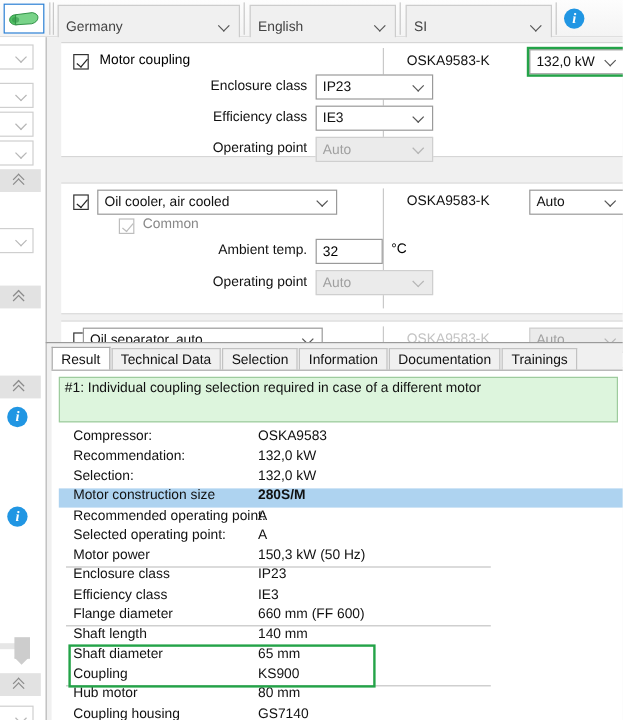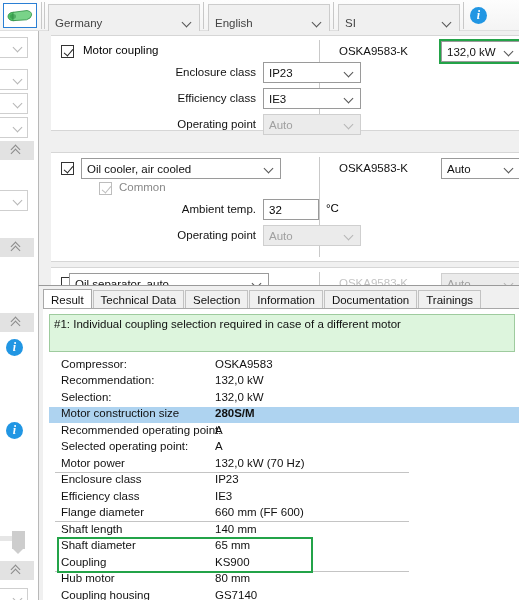--- a/index.html
+++ b/index.html
@@ -369,21 +369,21 @@
           <div class="row">
             <span class="k">Recommended operating point:</span>
             <span class="v">A</span>
           </div>
           <div class="row">
             <span class="k">Selected operating point:</span>
             <span class="v">A</span>
           </div>
           <div class="row rule">
             <span class="k">Motor power</span>
-            <span class="v">132,0 kW (70 Hz)</span>
+            <span class="v">150,3 kW (50 Hz)</span>
           </div>
           <div class="row">
             <span class="k">Enclosure class</span>
             <span class="v">IP23</span>
           </div>
           <div class="row">
             <span class="k">Efficiency class</span>
             <span class="v">IE3</span>
           </div>
           <div class="row rule">

